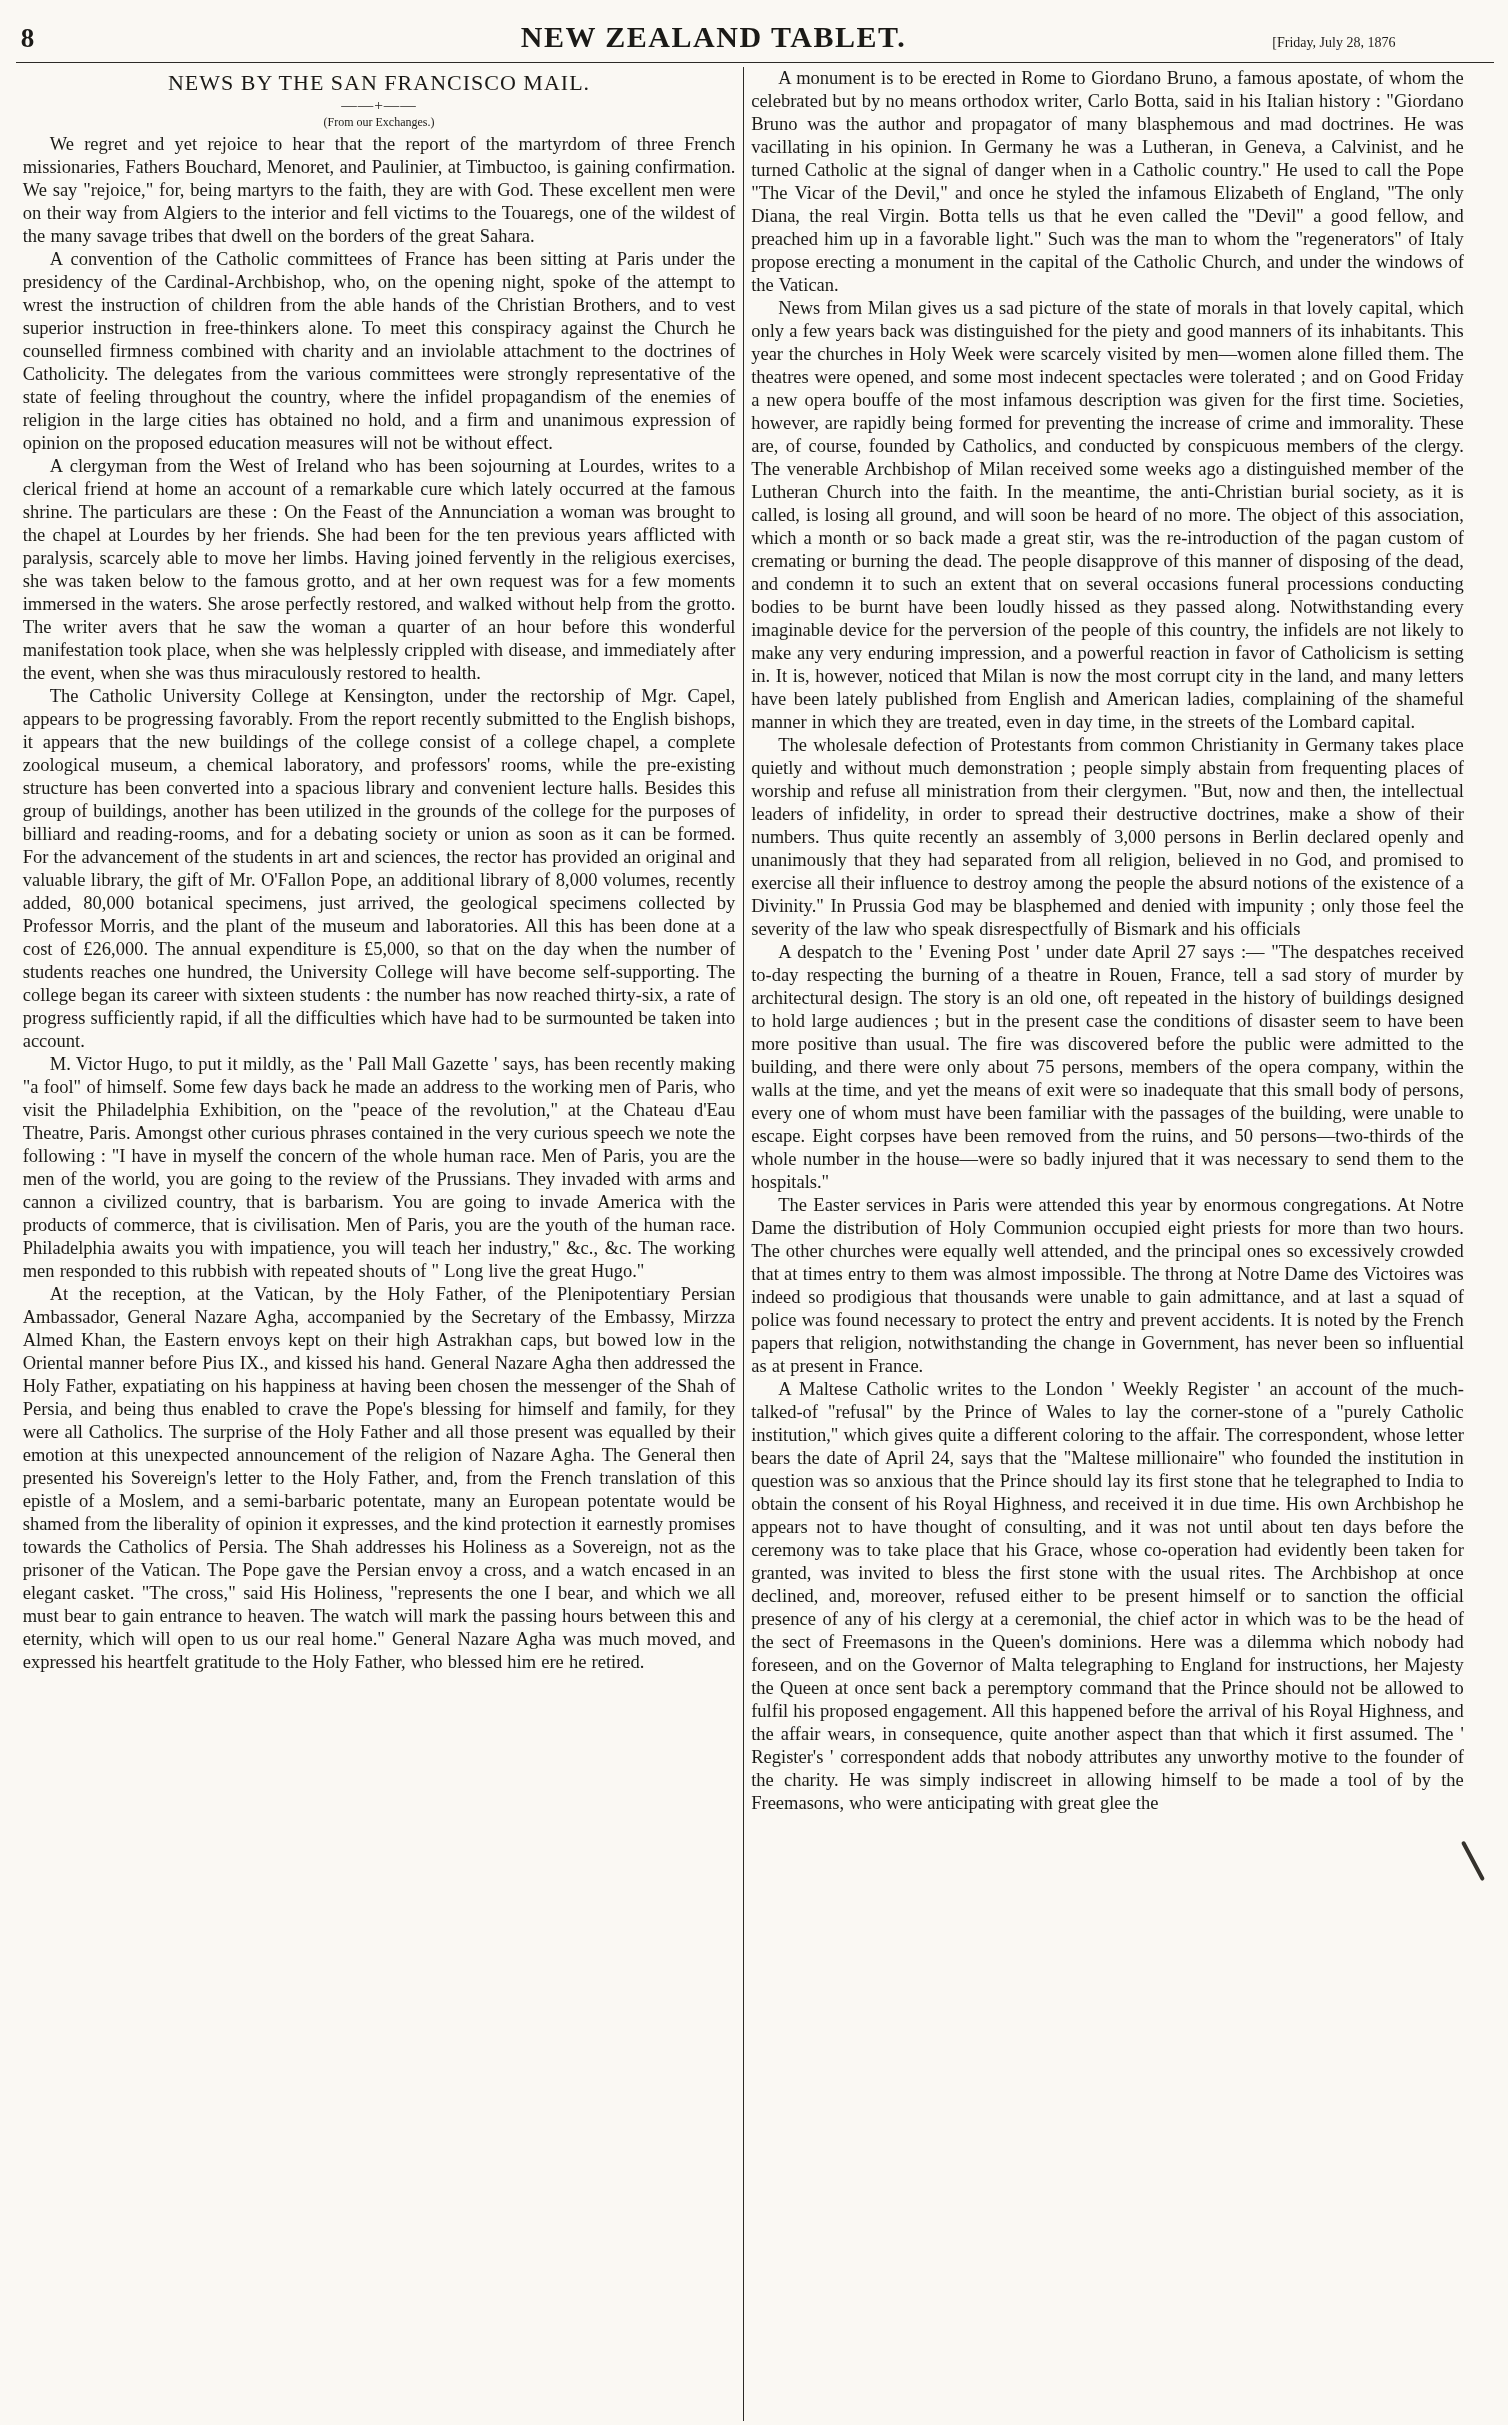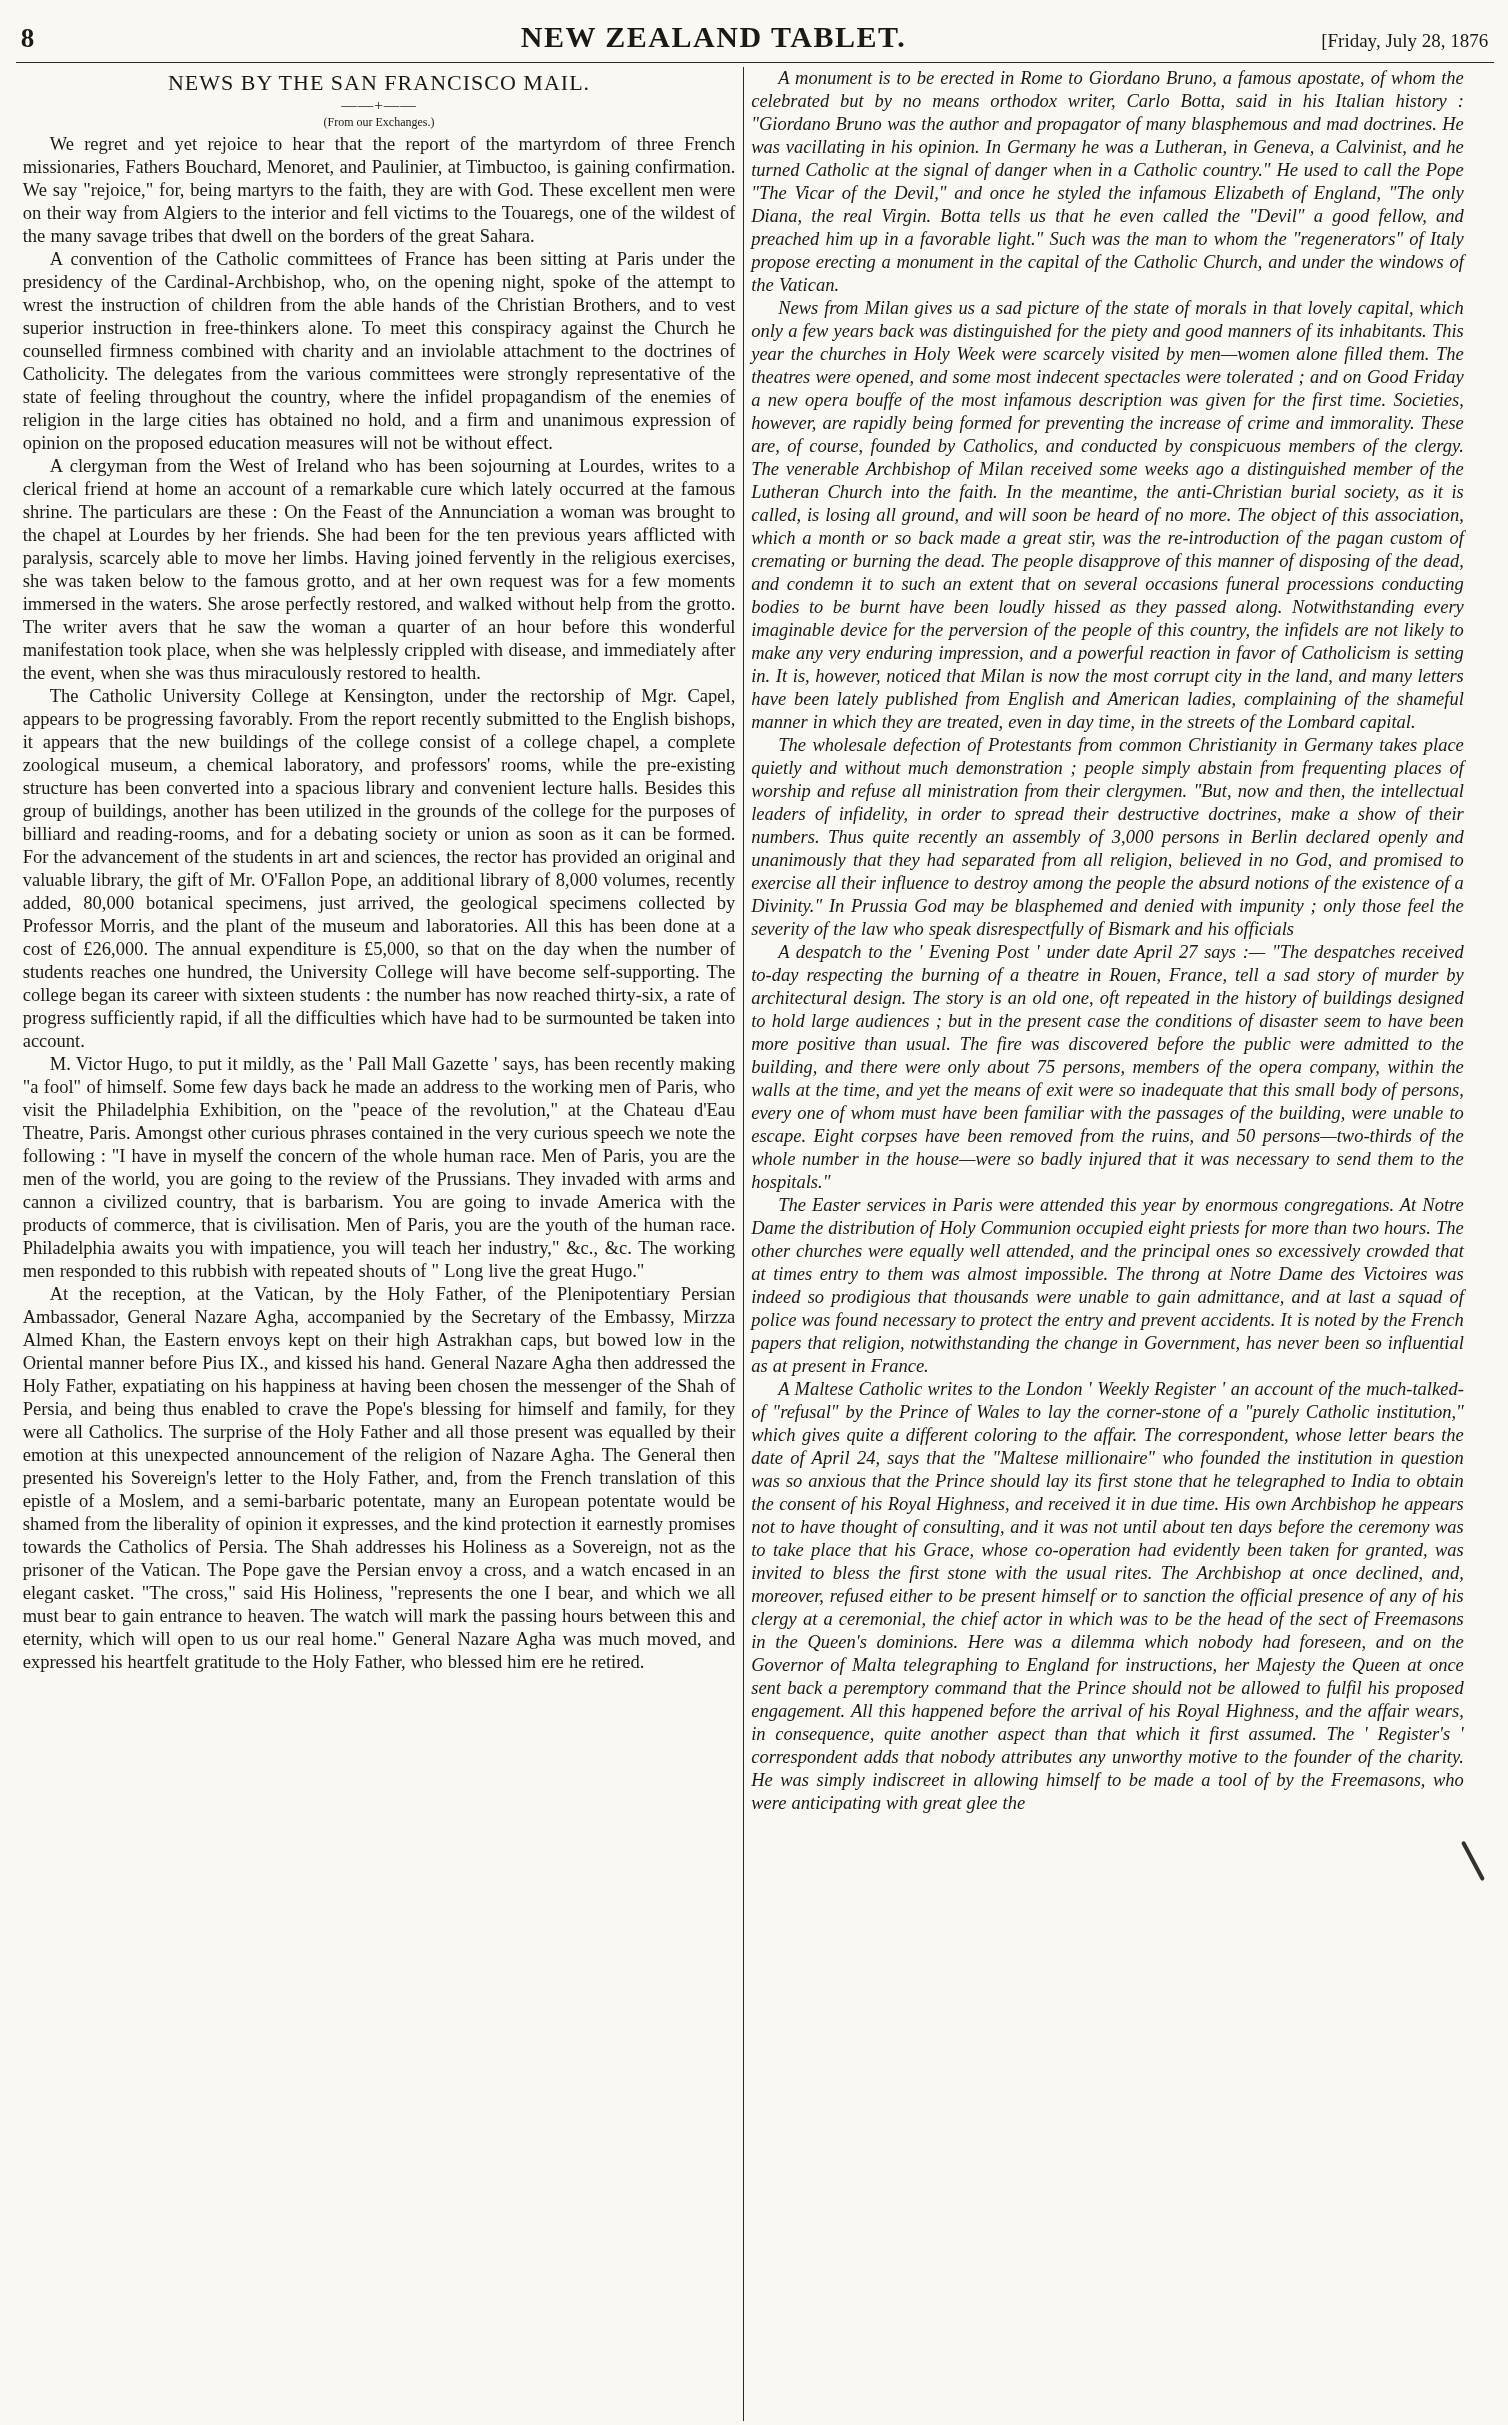--- a/index.html
+++ b/index.html
@@ -36,23 +36,23 @@
   }
   .masthead {
     font-size: 30px;
     font-weight: bold;
     letter-spacing: 1.5px;
     text-align: center;
     flex: 1;
     margin-top: 9px;
   }
   .dateline {
-    font-size: 19px;
+    font-size: 14px;
     width: 216px;
-    text-align: right;
+    text-align: left;
   }
   .header-rule {
     height: 1.5px;
     background: var(--rule);
     margin: 2.1px 0 0 0;
   }
   .columns {
     display: flex;
     align-items: stretch;
     height: 2354px;
@@ -87,21 +87,21 @@
     margin: 0 0 3.1px 0;
   }
   p.body-par {
     margin: 0;
     font-size: 18.5px;
     line-height: 23px;
     text-align: justify;
     text-indent: 27px;
     word-spacing: 0.5px;
   }
-  .right-col { position: relative; font-style: italic; }
+  .right-col { position: relative; }
   .pen-mark {
     position: absolute;
     right: -3.1px;
     top: 1772px;
     width: 3.6px;
     height: 44px;
     background: #35322c;
     border-radius: 2.1px;
     transform: rotate(-28deg);
   }

